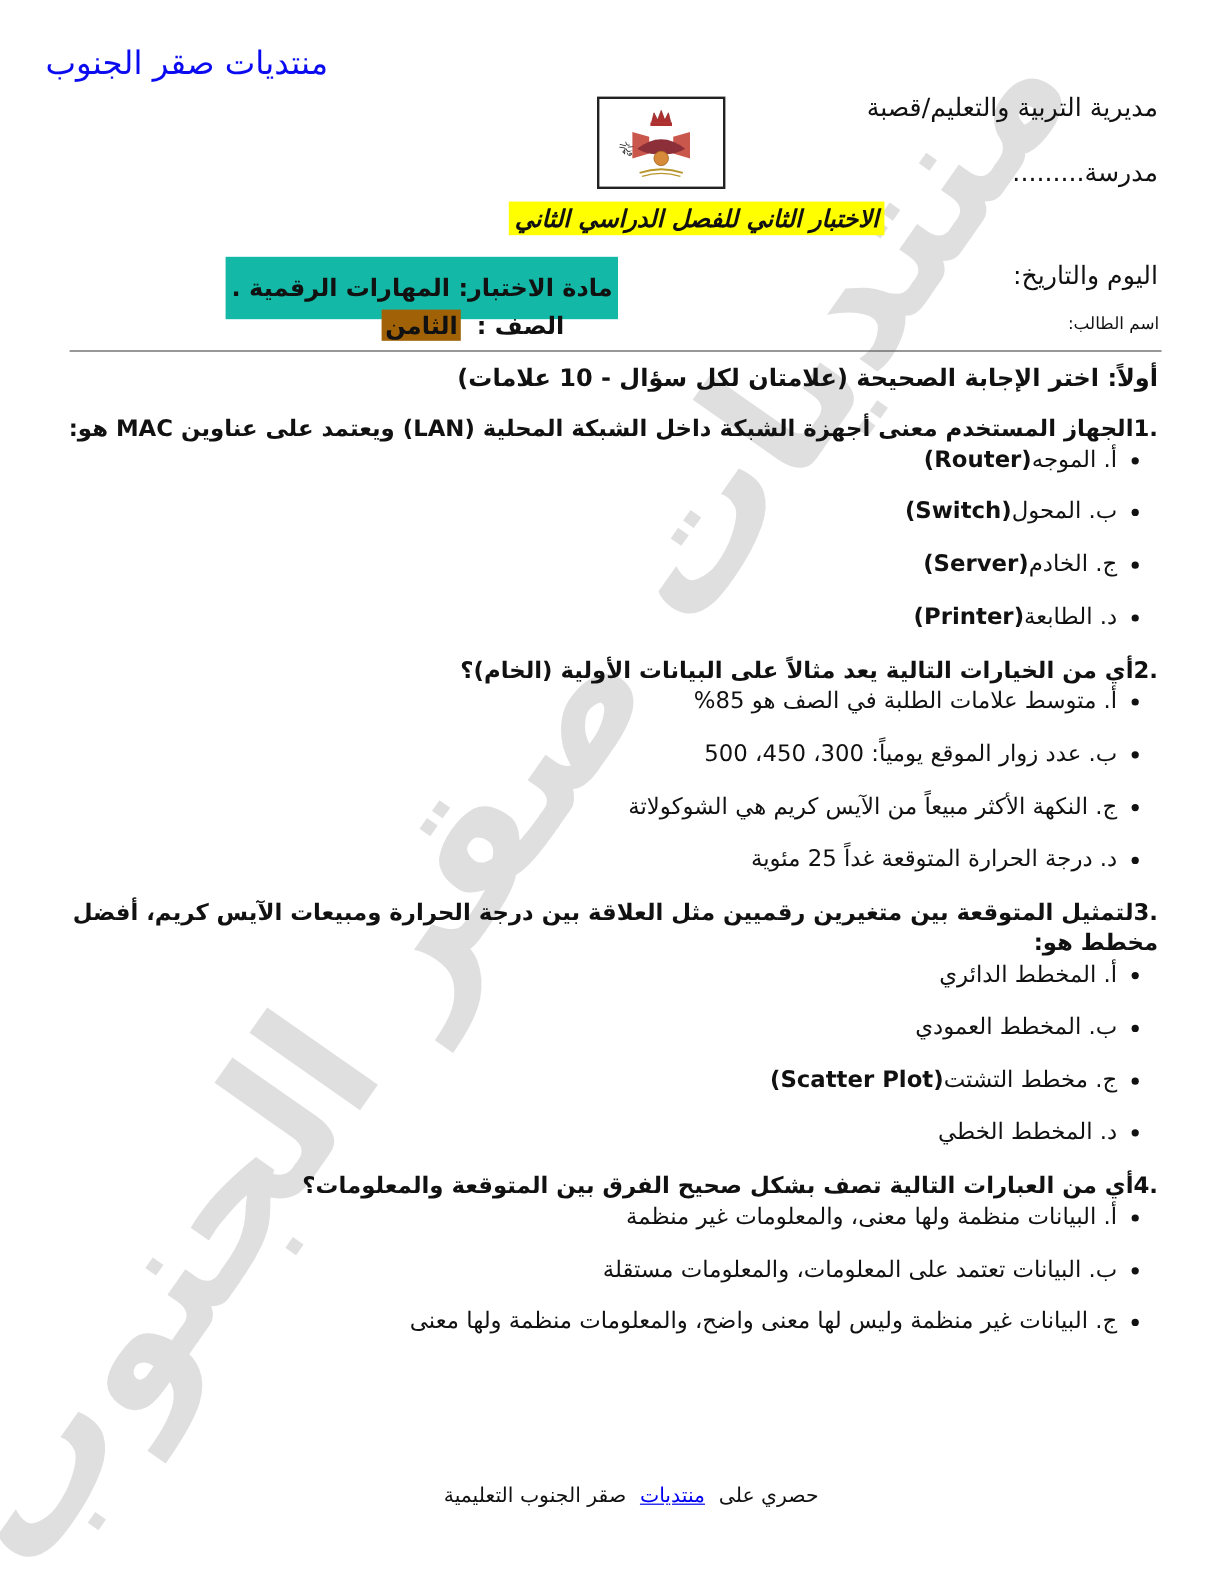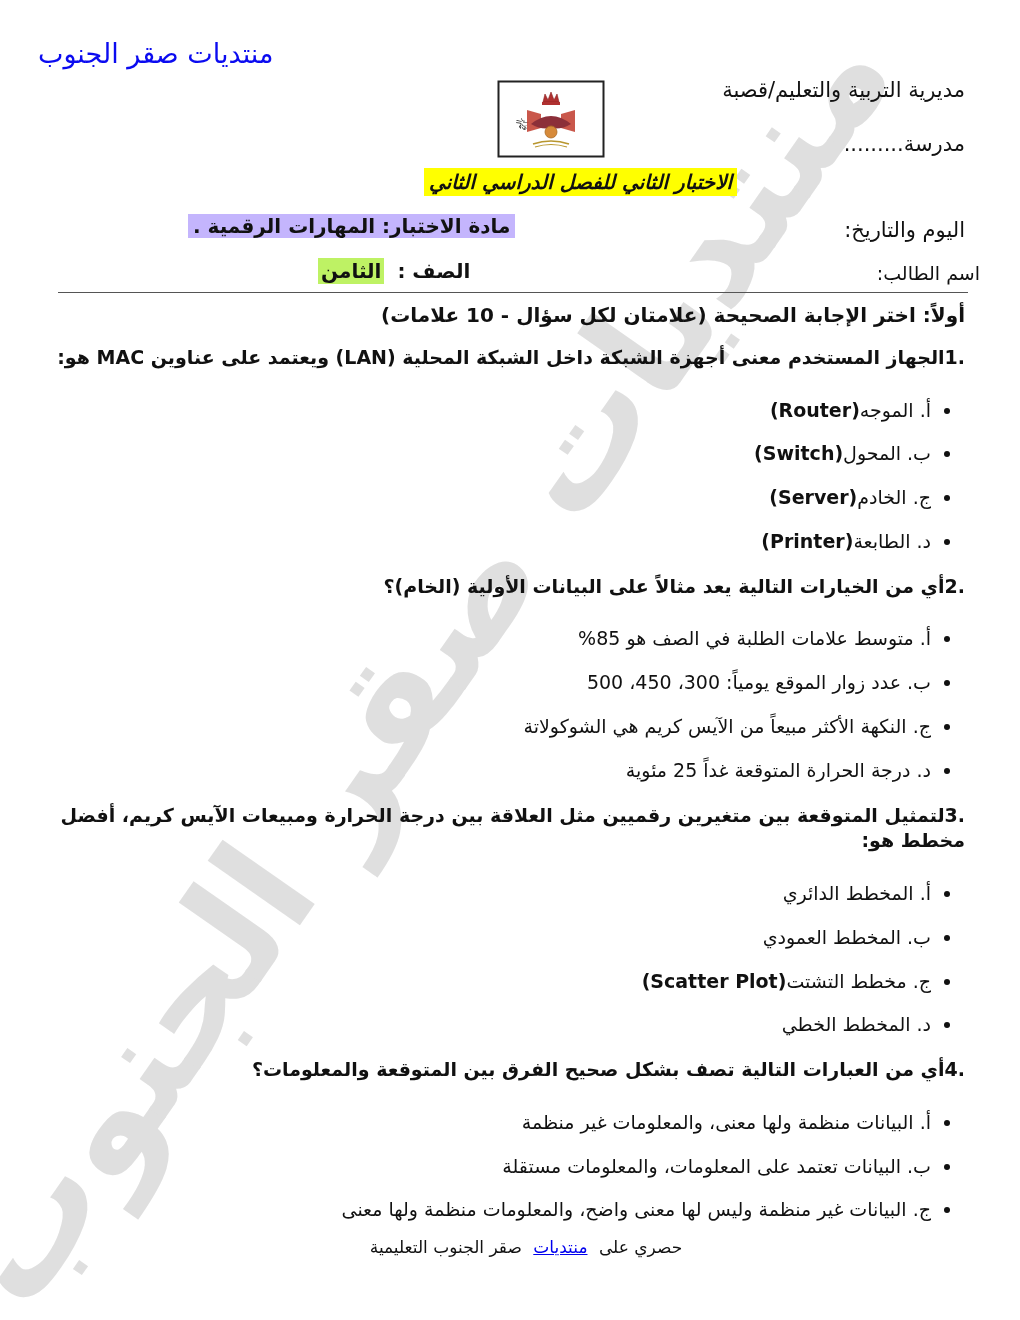--- a/index.html
+++ b/index.html
@@ -24,35 +24,35 @@
   .ministry  { right:55px; top:78px; font-size:21px; }
   .school    { right:55px; top:132px; font-size:21px; }
   .logo-box  { left:497px; top:80px; width:108px; height:78px; }
   .exam-title{
     left:424px; top:168px; font-size:20px; font-weight:bold;
     background:#ffff00; padding:2px 5px;font-style:italic;
   }
   .day-date  { right:55px; top:218px; font-size:21px; }
   .subject   {
     left:188px; top:214px; font-size:20px; font-weight:bold;
-    background:#c4b5fd; padding:0 5px;
+    background:#14b8a6; padding:14px 5px;
   }
-  .student   { right:40px; top:262px; font-size:19px; }
+  .student   { right:54px; top:262px; font-size:14px; }
   .grade-line{ left:318px; top:258px; font-size:20px; font-weight:600; }
-  .grade-line .hl { background:#bef264; font-weight:bold; padding:1px 3px; margin-right:6px; display:inline-block; }
+  .grade-line .hl { background:#a16207; font-weight:bold; padding:1px 3px; margin-right:6px; display:inline-block; }
   .rule { position:absolute; left:58px; right:52px; top:292px; border-top:1.6px solid #555; }
 
   
   .content {
     position:absolute; top:302px; right:55px; left:38px;
     text-align:right; z-index:1;
   }
   .section-heading { font-size:20px; font-weight:bold; line-height:1.3; }
   .q-text { font-size:19px; font-weight:bold; margin:17px 0 0; line-height:1.35; }
-  ul.options { list-style:disc; margin:28px 0 0; padding:0 34px 0 0; }
+  ul.options { list-style:disc; margin:1px 0 0; padding:0 34px 0 0; }
   ul.options li { font-size:19px; margin:0 0 21px; line-height:1.2; }
   ul.options li b { font-weight:bold; }
 
   
   .footer {
     position:absolute; top:1237px; left:16px; width:100%;
     text-align:center; font-size:17px; z-index:1;
   }
   .footer a { color:#0000ee; text-decoration:underline; margin:0 4px; }
   .footer span { margin:0 2px; }

